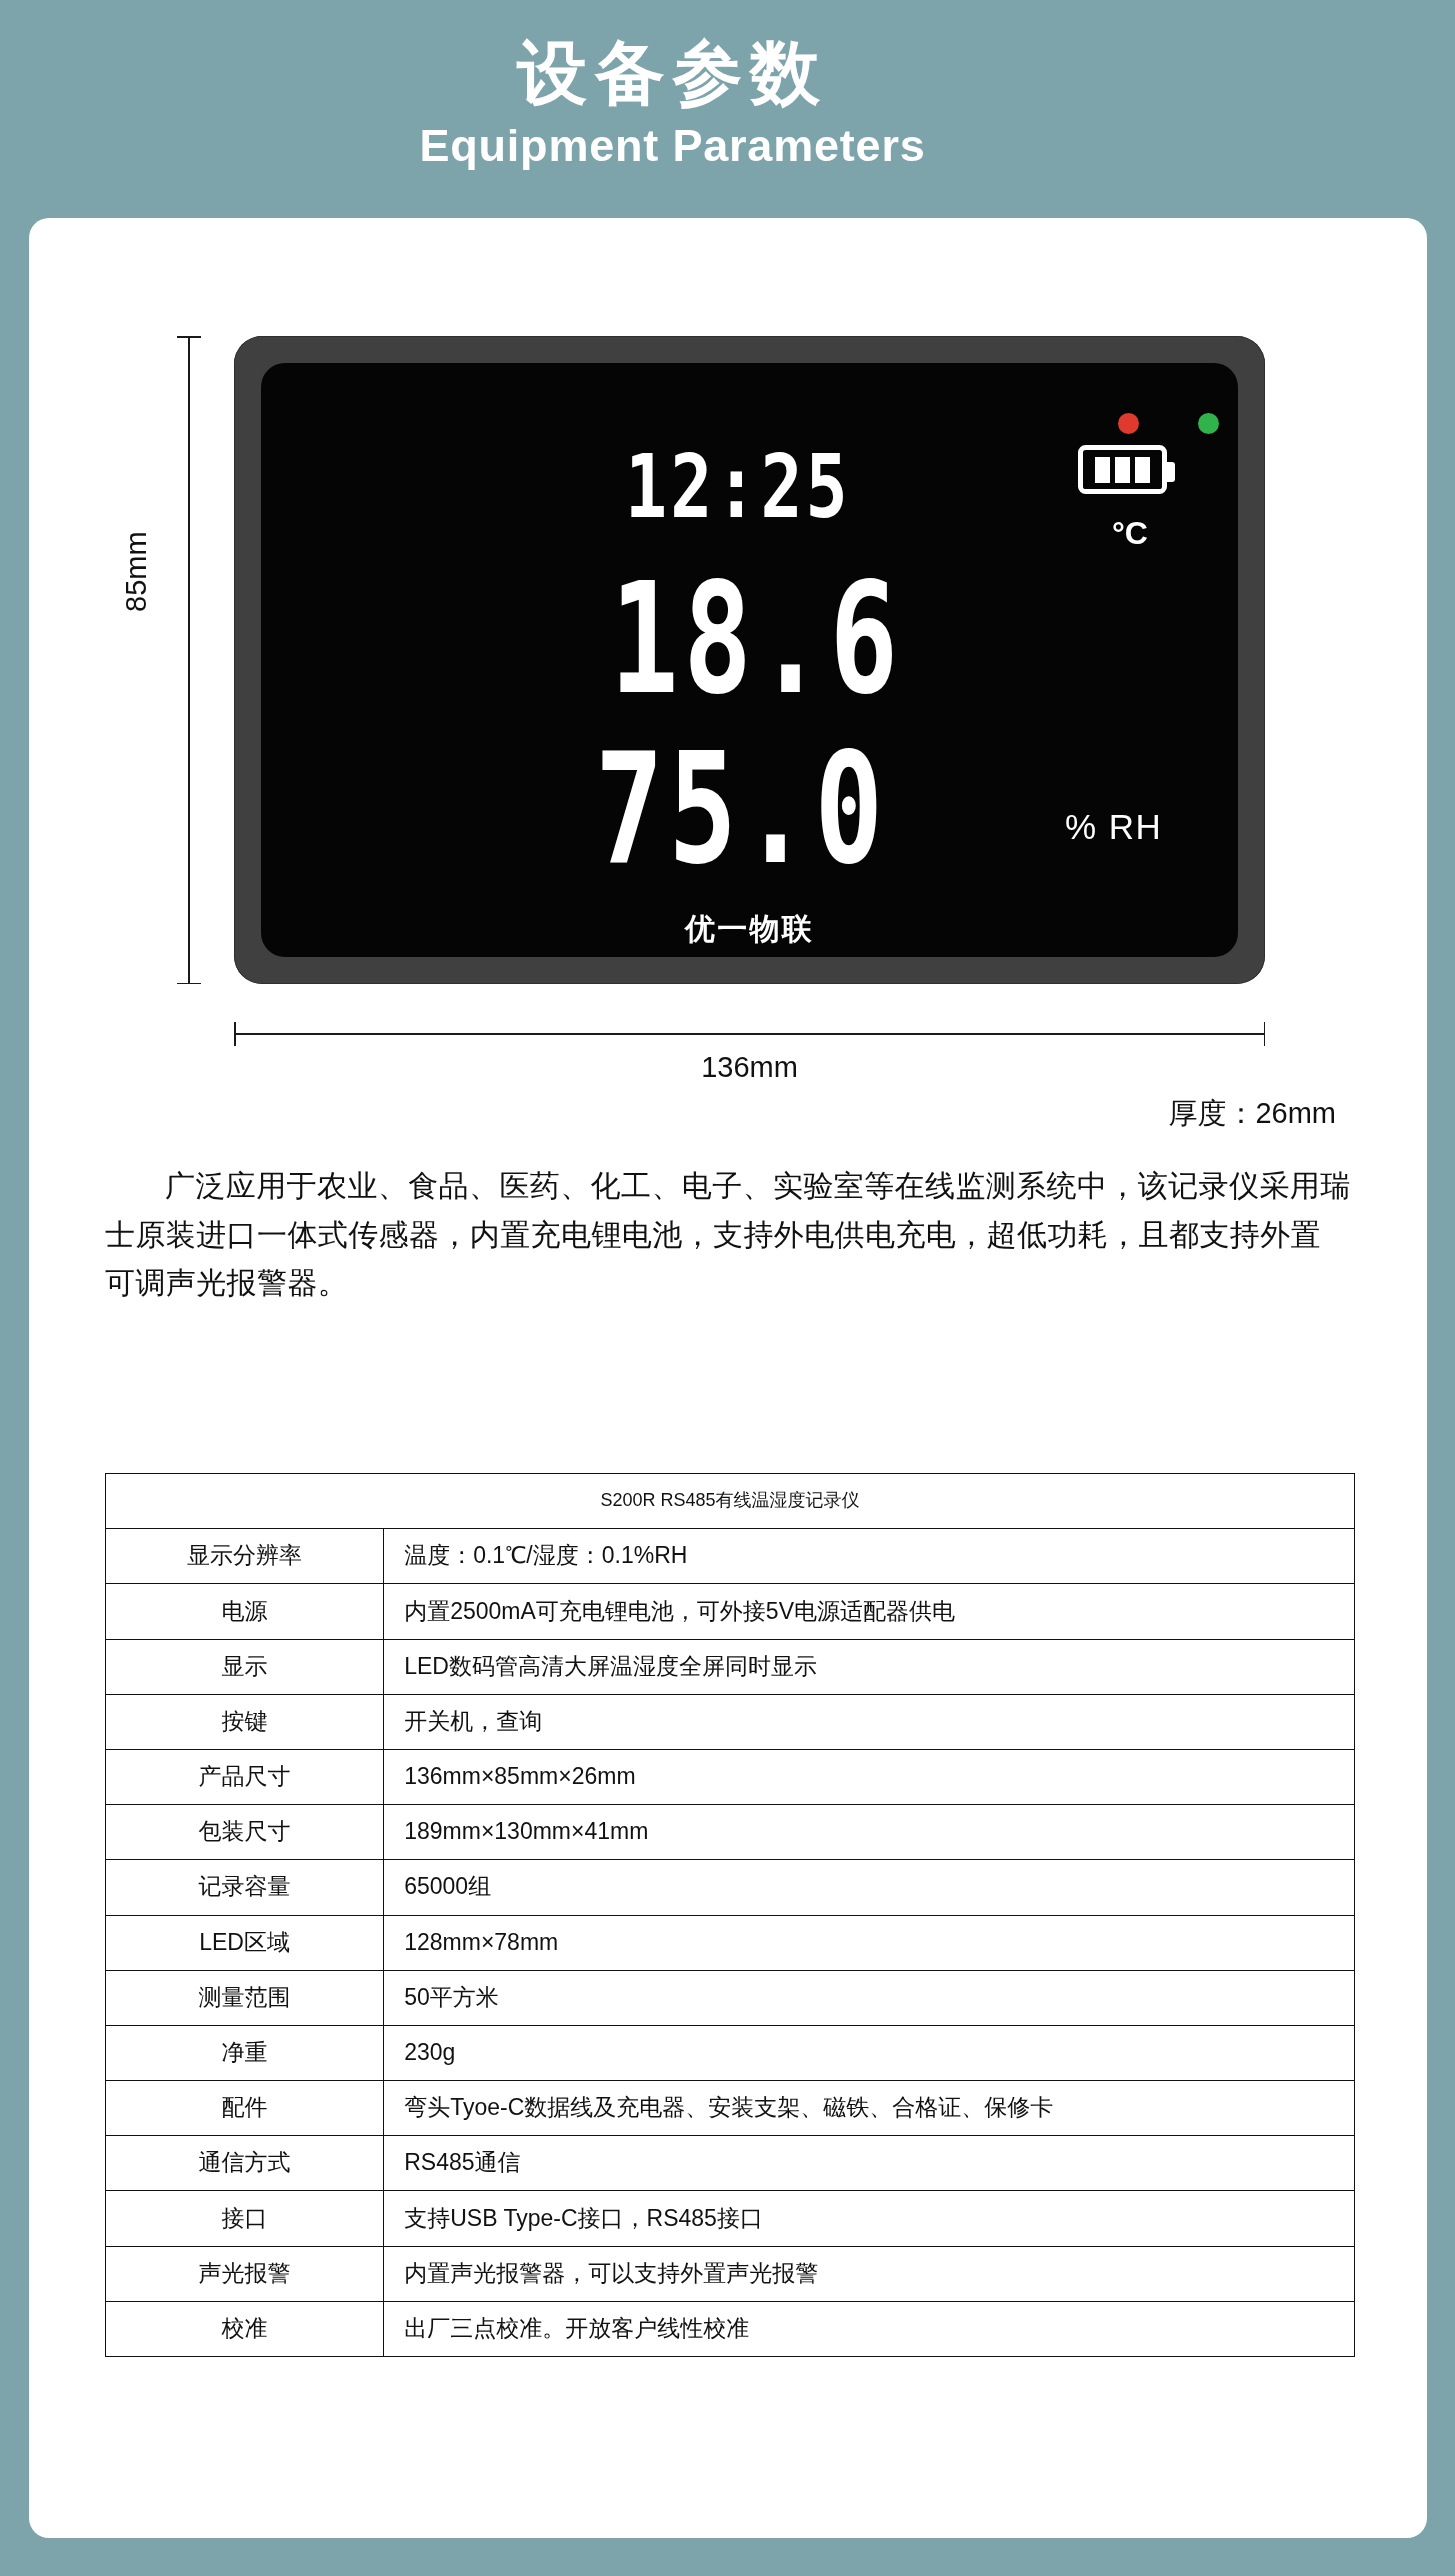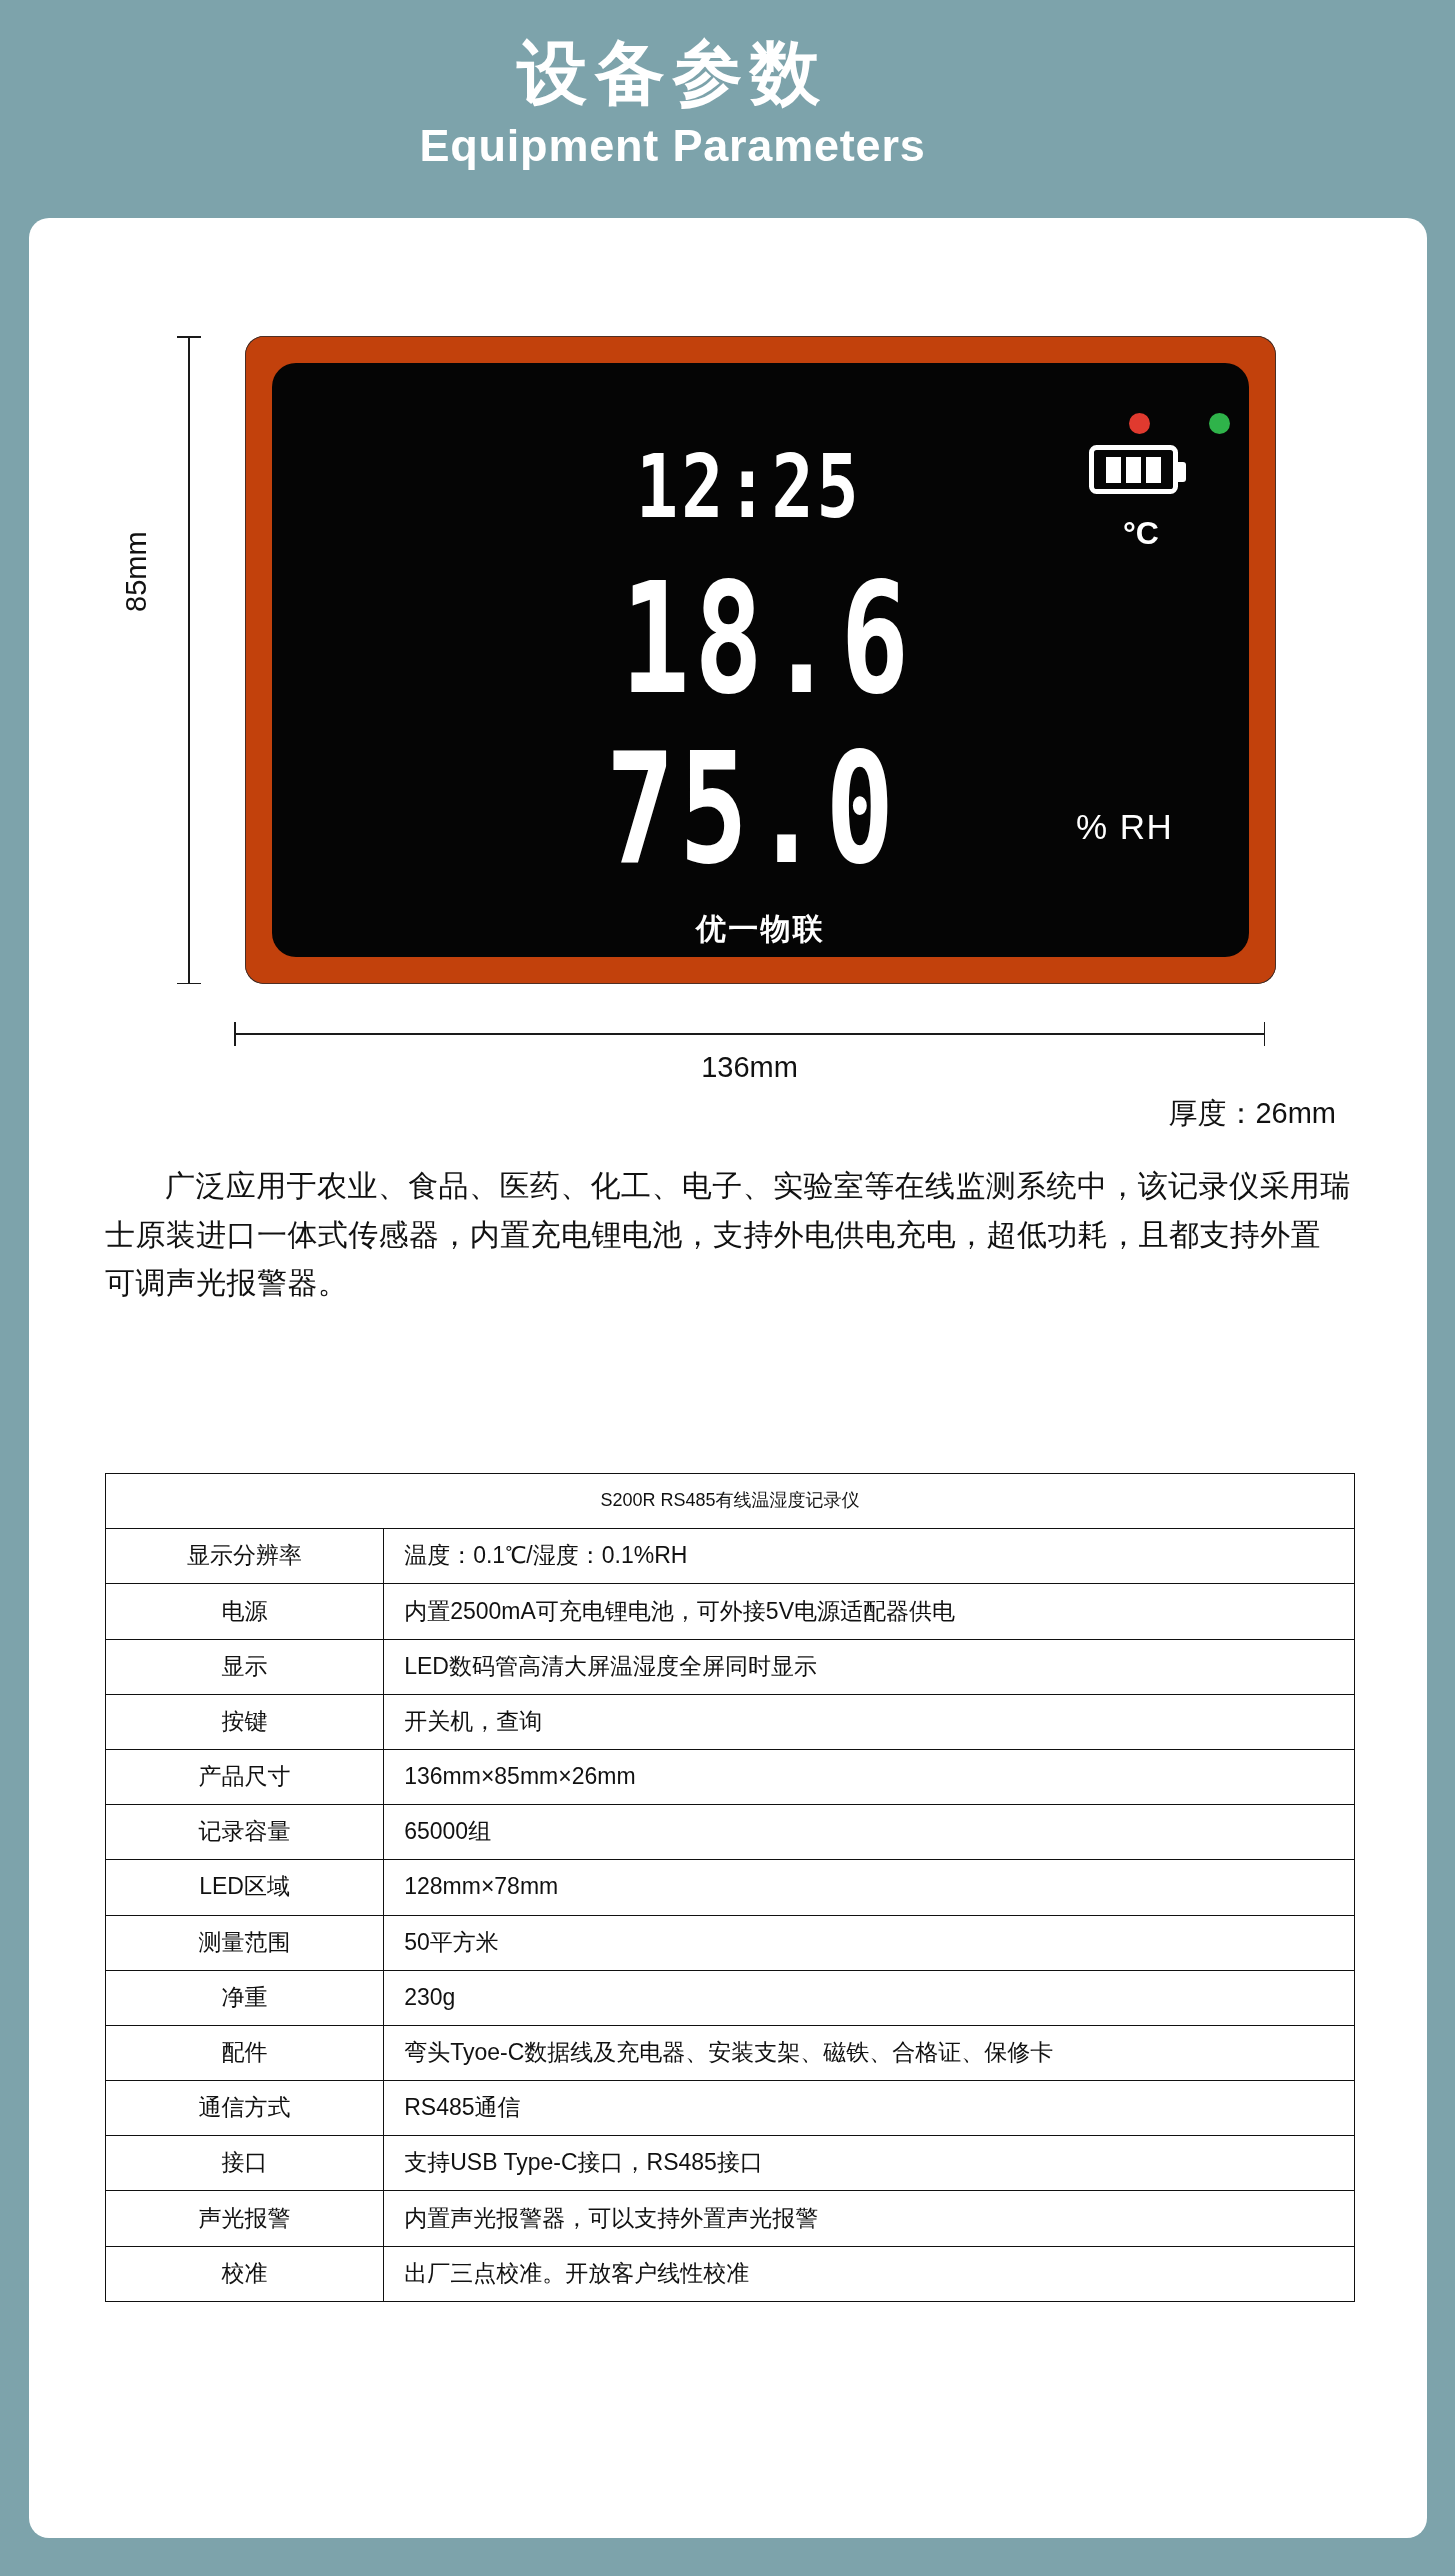--- a/index.html
+++ b/index.html
@@ -56,26 +56,26 @@
   }
 
   
   .device-area {
     position: relative;
     height: 804px;
   }
 
   .device {
     position: absolute;
-    left: 216px;
+    left: 205px;
     top: 118px;
     width: 1031px;
     height: 648px;
-    background: #c2410c;
-    border-radius: 19px;
+    background: #404040;
+    border-radius: 28px;
     box-shadow: inset 0 0 0 0.8px #2a2a2c;
   }
   .device-screen {
     position: absolute;
     left: 27px;
     top: 27px;
     right: 27px;
     bottom: 27px;
     background: #050505;
     border-radius: 24px;
@@ -371,20 +371,24 @@
           </tr>
           <tr>
             <td class="k">按键</td>
             <td class="v">开关机，查询</td>
           </tr>
           <tr>
             <td class="k">产品尺寸</td>
             <td class="v">136mm×85mm×26mm</td>
           </tr>
           <tr>
+            <td class="k">包装尺寸</td>
+            <td class="v">189mm×130mm×41mm</td>
+          </tr>
+          <tr>
             <td class="k">记录容量</td>
             <td class="v">65000组</td>
           </tr>
           <tr>
             <td class="k">LED区域</td>
             <td class="v">128mm×78mm</td>
           </tr>
           <tr>
             <td class="k">测量范围</td>
             <td class="v">50平方米</td>

